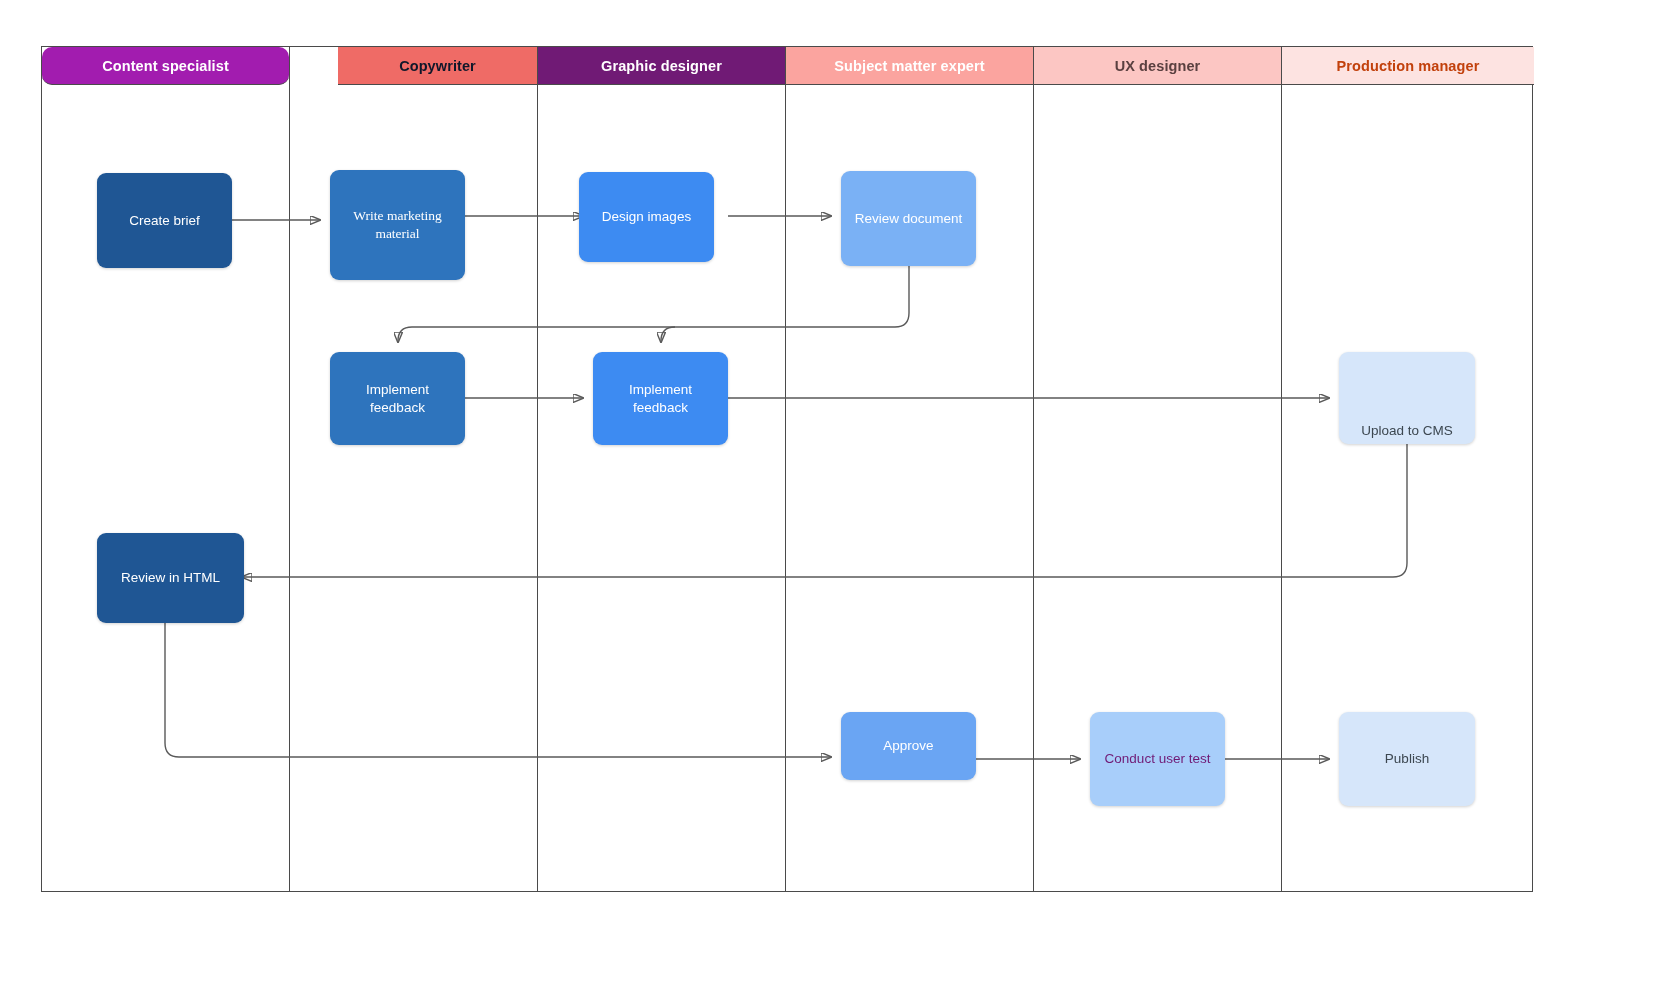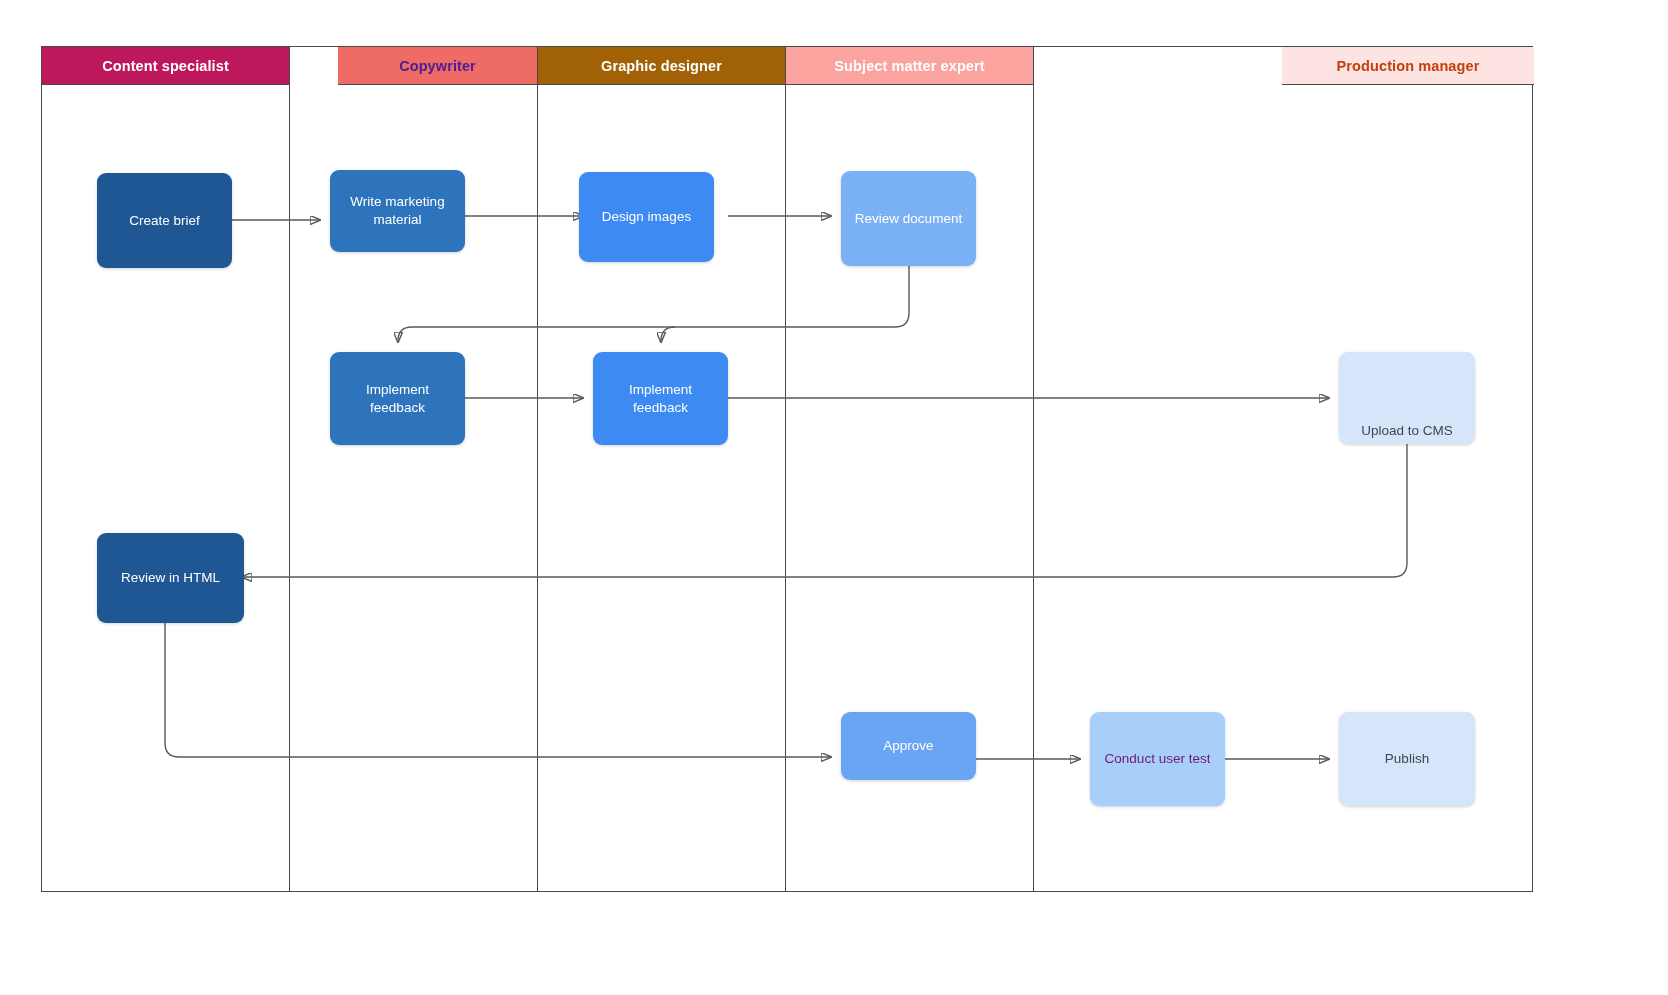--- a/index.html
+++ b/index.html
@@ -56,30 +56,33 @@
   #wires{position:absolute;left:0;top:0;width:1668px;height:995px;z-index:2;}
   #wires path, #wires line{fill:none;stroke:#595959;stroke-width:1.4px;}
 </style>
 </head>
 <body>
 
 <div id="canvas" style="background: rgb(255, 255, 255);">
 
   <div class="lane-grid">
     <div class="lane-col" style="left: 0px; width: 248px;">
-      <div class="lane-header" style="background: #be185d; color: rgb(255, 255, 255);">Content specialist</div>
+      <div class="lane-header" style="background: #a21caf; color: rgb(255, 255, 255); border-radius: 10px;">Content specialist</div>
     </div>
     <div class="lane-col" style="left: 248px; width: 248px;">
-      <div class="lane-header" style="background: rgb(239, 107, 102); color: #4c1d95; margin-left: 48px;">Copywriter</div>
+      <div class="lane-header" style="background: rgb(239, 107, 102); color: #0f172a; margin-left: 48px;">Copywriter</div>
     </div>
     <div class="lane-col" style="left: 496px; width: 248px;">
-      <div class="lane-header" style="background: #a16207; color: rgb(255, 255, 255);">Graphic designer</div>
+      <div class="lane-header" style="background: #701a75; color: rgb(255, 255, 255);">Graphic designer</div>
     </div>
     <div class="lane-col" style="left: 744px; width: 248px;">
       <div class="lane-header" style="background: rgb(251, 164, 159); color: rgb(255, 255, 255);">Subject matter expert</div>
+    </div>
+    <div class="lane-col" style="left: 992px; width: 248px;">
+      <div class="lane-header" style="background: rgb(252, 198, 195); color: rgb(90, 64, 64);">UX designer</div>
     </div>
     <div class="lane-col last" style="left: 1240px; width: 252px;">
       <div class="lane-header" style="background: rgb(253, 227, 225); color: #c2410c;">Production manager</div>
     </div>
   </div>
 
   <svg id="wires">
     <defs>
       <marker id="ah" markerWidth="11" markerHeight="9" refX="10" refY="4.5" orient="auto" markerUnits="userSpaceOnUse">
         <path d="M0,0 L11,4.5 L0,9 z" fill="#595959" stroke="none"></path>
@@ -108,21 +111,21 @@
     <path d="M165,623 L165,743 Q165,757 179,757 L831,757" marker-end="url(#ah)"></path>
 
     <line x1="976" y1="759" x2="1080" y2="759" marker-end="url(#ah)"></line>
 
     <line x1="1225" y1="759" x2="1329" y2="759" marker-end="url(#ah)"></line>
   </svg>
 
   <div class="node" style="left: 97px; top: 173px; width: 135px; height: 95px; background: rgb(31, 86, 148); color: rgb(255, 255, 255);">
     <span>Create brief</span>
   </div>
-  <div class="node" style="left: 330px; top: 170px; width: 135px; height: 82px; background: rgb(46, 116, 189); color: rgb(255, 255, 255);">
+  <div class="node" style="left: 330px; top: 170px; width: 135px; height: 110px; background: rgb(46, 116, 189); color: rgb(255, 255, 255); font-family: Liberation Serif, serif;">
     <span>Write marketing material</span>
   </div>
   <div class="node" style="left: 579px; top: 172px; width: 135px; height: 90px; background: rgb(61, 139, 242); color: rgb(255, 255, 255);">
     <span>Design images</span>
   </div>
   <div class="node" style="left: 841px; top: 171px; width: 135px; height: 95px; background: rgb(122, 177, 245); color: rgb(255, 255, 255);">
     <span>Review document</span>
   </div>
   <div class="node" style="left: 330px; top: 352px; width: 135px; height: 93px; background: rgb(46, 116, 189); color: rgb(255, 255, 255);">
     <span>Implement feedback</span>

